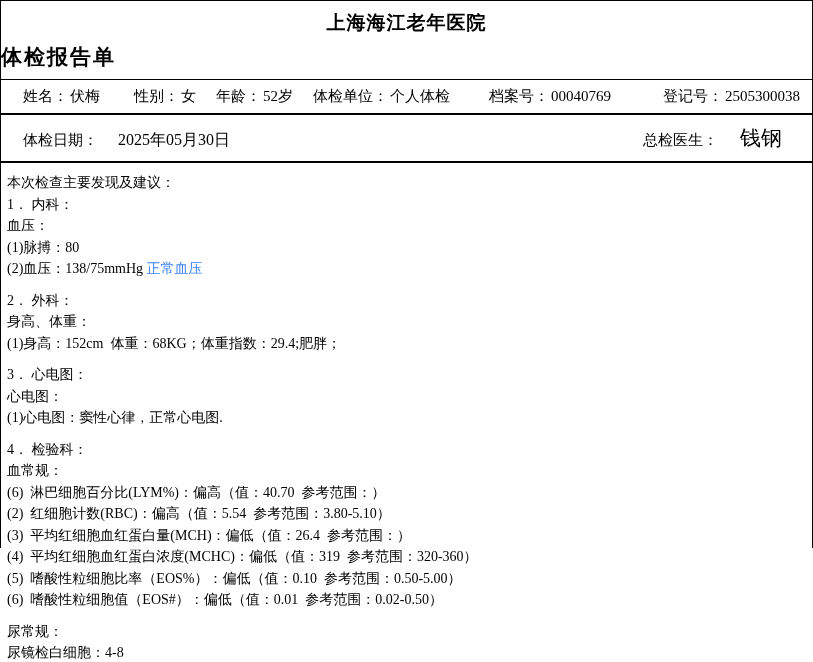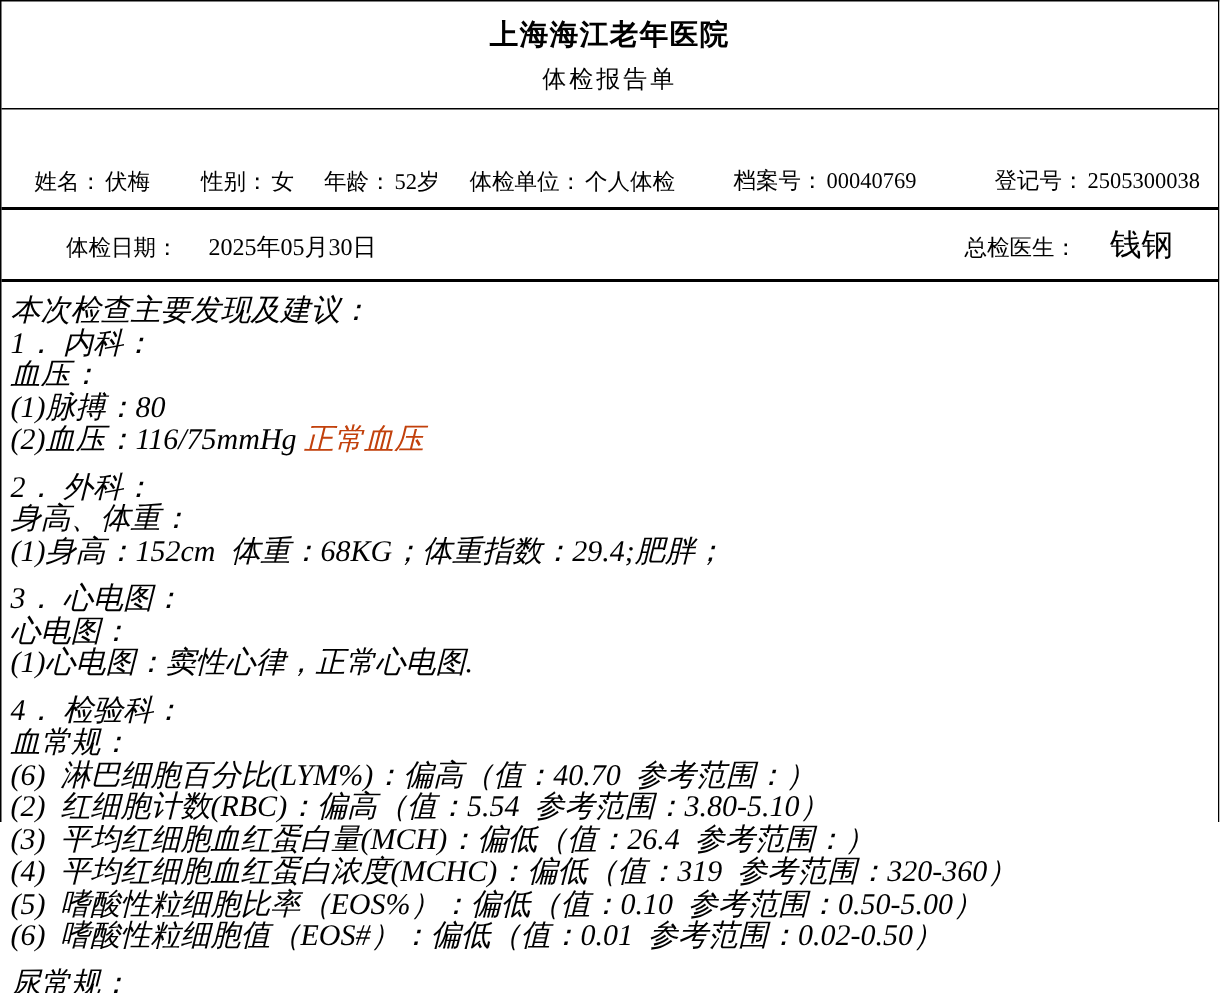--- a/index.html
+++ b/index.html
@@ -24,23 +24,22 @@
     border-top: 1px solid #000;
   }
   .hospital-name {
     text-align: center;
     font-size: 19px;
     font-weight: bold;
     letter-spacing: 1px;
     padding-top: 9px;
   }
   .report-title {
-    text-align: center;
-    font-size: 16px;
-    font-weight: normal;
+    font-size: 21px;
+    font-weight: bold;
     letter-spacing: 2px;
     padding-top: 7px;
     padding-bottom: 8px;
   }
   .rule-thin {
     border-bottom: 1px solid #000;
     height: 0;
   }
   .rule-thick {
     border-bottom: 2px solid #000;
@@ -53,74 +52,71 @@
     padding: 7px 12px 7px 22px;
     white-space: nowrap;
   }
   .patient-row .field {
     display: flex;
     align-items: baseline;
   }
   .patient-row .label { }
   .patient-row .value {
     padding-left: 2px;
-    margin-top: 32px;
   }
   .gap-sm { width: 34px; }
   .gap-md { width: 20px; }
   .gap-flex { flex: 1 1 auto; }
   .gap-xl { width: 52px; }
 
   .date-row {
     display: flex;
     align-items: baseline;
     font-size: 15px;
     padding: 9px 12px 9px 22px;
     white-space: nowrap;
   }
   .date-row .label {
     font-weight: normal;
-    margin-left: 21px;
   }
   .date-row .date-value {
     padding-left: 20px;
     font-size: 16px;
   }
   .date-row .doctor-label {
     font-size: 15px;
     margin-left: 26px;
   }
   .date-row .doctor-value {
     padding-left: 22px;
     padding-right: 18px;
     font-size: 21px;
   }
 
   .body-area {
     padding: 9px 0 0 4px;
-    font-size: 20px;
+    font-size: 14px;
     line-height: 21.5px;
-    font-style: italic;
   }
   .body-line {
     white-space: pre;
     padding-left: 2px;
   }
   .body-line.spacer {
     height: 10px;
     line-height: 10px;
   }
   .section-head {
     padding-left: 2px;
   }
   .indent1 {
     padding-left: 2px;
   }
   .blue {
-    color: #c2410c;
+    color: #3b82f6;
   }
 </style>
 </head>
 <body>
 
 <div class="page">
 
   <div class="hospital-name">上海海江老年医院</div>
   <div class="report-title">体检报告单</div>
 
@@ -170,21 +166,21 @@
 
   <div class="rule-thick"></div>
 
   <div class="body-area">
 
     <div class="body-line">本次检查主要发现及建议：</div>
 
     <div class="body-line section-head">1． 内科：</div>
     <div class="body-line indent1">血压：</div>
     <div class="body-line indent1">(1)脉搏：80</div>
-    <div class="body-line indent1"><span>(2)血压：116/75mmHg </span><span class="blue">正常血压</span></div>
+    <div class="body-line indent1"><span>(2)血压：138/75mmHg </span><span class="blue">正常血压</span></div>
 
     <div class="body-line spacer"></div>
 
     <div class="body-line section-head">2． 外科：</div>
     <div class="body-line indent1">身高、体重：</div>
     <div class="body-line indent1">(1)身高：152cm  体重：68KG；体重指数：29.4;肥胖；</div>
 
     <div class="body-line spacer"></div>
 
     <div class="body-line section-head">3． 心电图：</div>

